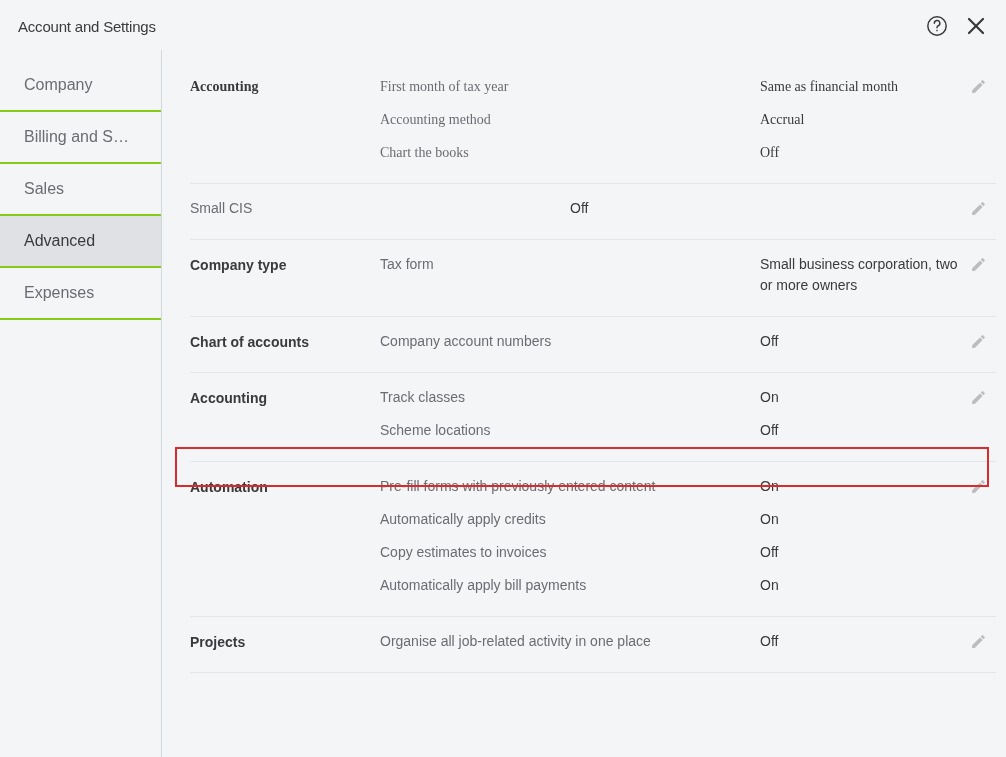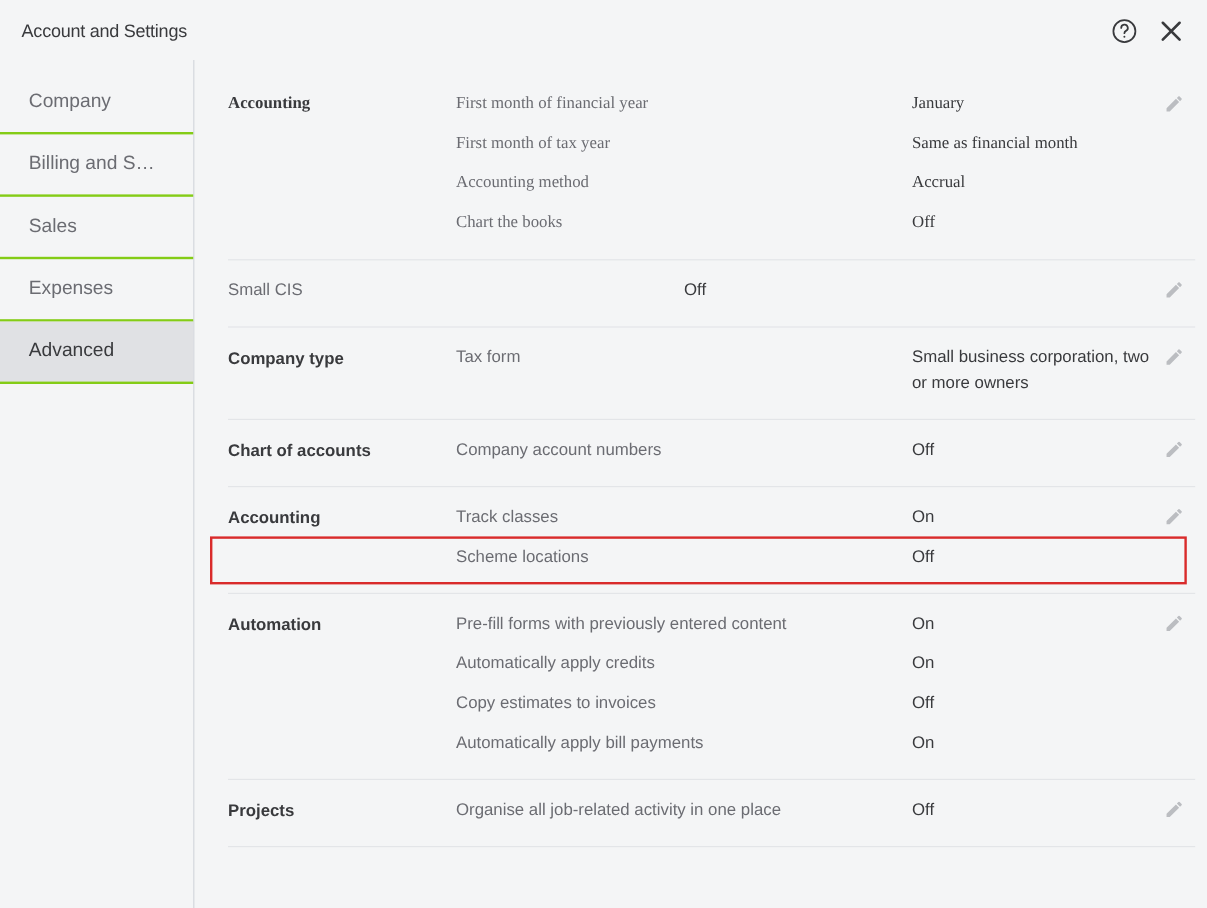--- a/index.html
+++ b/index.html
@@ -138,33 +138,29 @@
       </svg>
     </span>
   </div>
 </div>
 
 <div class="layout">
   <div class="sidebar">
     <div class="sidebar-item">Company</div>
     <div class="sidebar-item">Billing and Subscription</div>
     <div class="sidebar-item">Sales</div>
+    <div class="sidebar-item active">Advanced</div>
     <div class="sidebar-item">Expenses</div>
-    <div class="sidebar-item active">Advanced</div>
   </div>
 
   <div class="content">
 
     <div class="section">
       <div class="section-title">Accounting</div>
       <div class="section-rows">
-        <div class="row">
-          <div class="row-label">First month of financial year</div>
-          <div class="row-value">January</div>
-        </div>
         <div class="row">
           <div class="row-label">First month of tax year</div>
           <div class="row-value">Same as financial month</div>
         </div>
         <div class="row">
           <div class="row-label">Accounting method</div>
           <div class="row-value">Accrual</div>
         </div>
         <div class="row">
           <div class="row-label">Chart the books</div>

